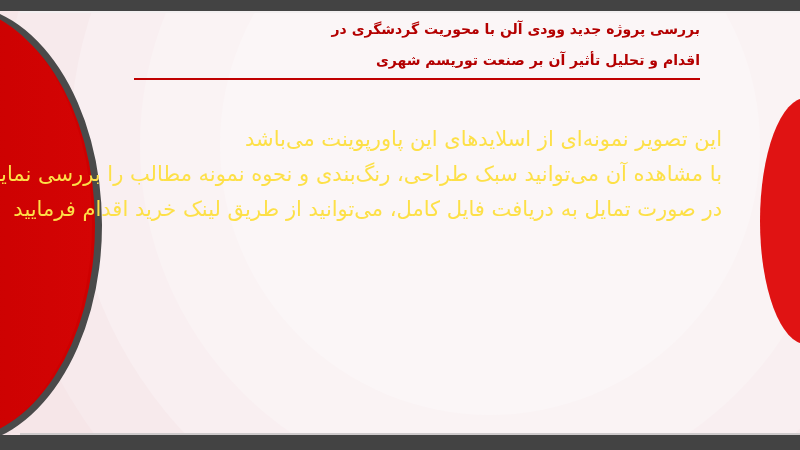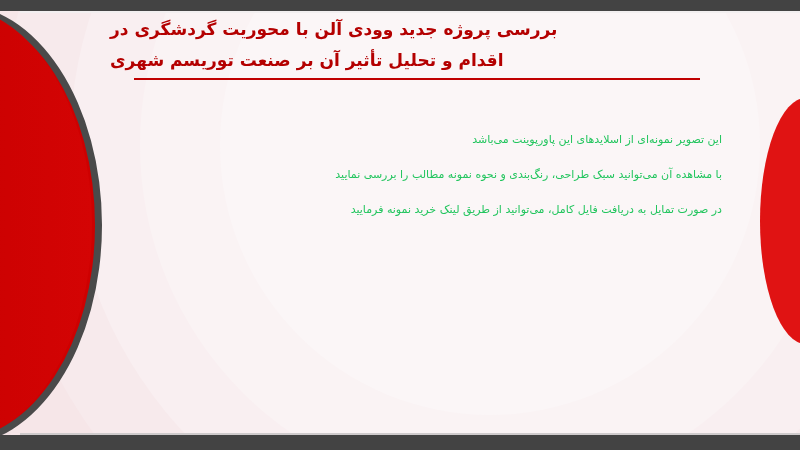--- a/index.html
+++ b/index.html
@@ -116,23 +116,23 @@
     position: absolute;
     inset: 0;
     z-index: 8;
   }
 
   .title {
     position: absolute;
     right: 100px;
     top: 14px;
     width: 590px;
-    text-align: left;
+    text-align: right;
     color: #b40000;
-    font-size: 17px;
+    font-size: 14px;
     font-weight: bold;
     line-height: 31px;
     direction: rtl;
     letter-spacing: 0;
   }
   .title-line { display: block; white-space: nowrap; }
 
   .title-rule {
     position: absolute;
     left: 134px;
@@ -142,22 +142,22 @@
     border-top: 2px solid #c00000;
     z-index: 8;
   }
 
   .body-text {
     position: absolute;
     right: 78px;
     top: 122px;
     width: 640px;
     text-align: right;
-    color: #22c55e;
-    font-size: 11px;
+    color: #fde047;
+    font-size: 21px;
     line-height: 35px;
     direction: rtl;
   }
   .body-line { display: block; white-space: nowrap; }
 </style>
 </head>
 <body>
 
 <div class="slide">
 
@@ -192,17 +192,17 @@
     <div class="title">
       <span class="title-line">بررسی پروژه جدید وودی آلن با محوریت گردشگری در</span>
       <span class="title-line">اقدام و تحلیل تأثیر آن بر صنعت توریسم شهری</span>
     </div>
 
     <div class="title-rule"></div>
 
     <div class="body-text">
       <span class="body-line">این تصویر نمونه‌ای از اسلایدهای این پاورپوینت می‌باشد</span>
       <span class="body-line">با مشاهده آن می‌توانید سبک طراحی، رنگ‌بندی و نحوه نمونه مطالب را بررسی نمایید</span>
-      <span class="body-line">در صورت تمایل به دریافت فایل کامل، می‌توانید از طریق لینک خرید نمونه فرمایید</span>
+      <span class="body-line">در صورت تمایل به دریافت فایل کامل، می‌توانید از طریق لینک خرید اقدام فرمایید</span>
     </div>
 
   </div>
 </div>
 
 </body></html>

